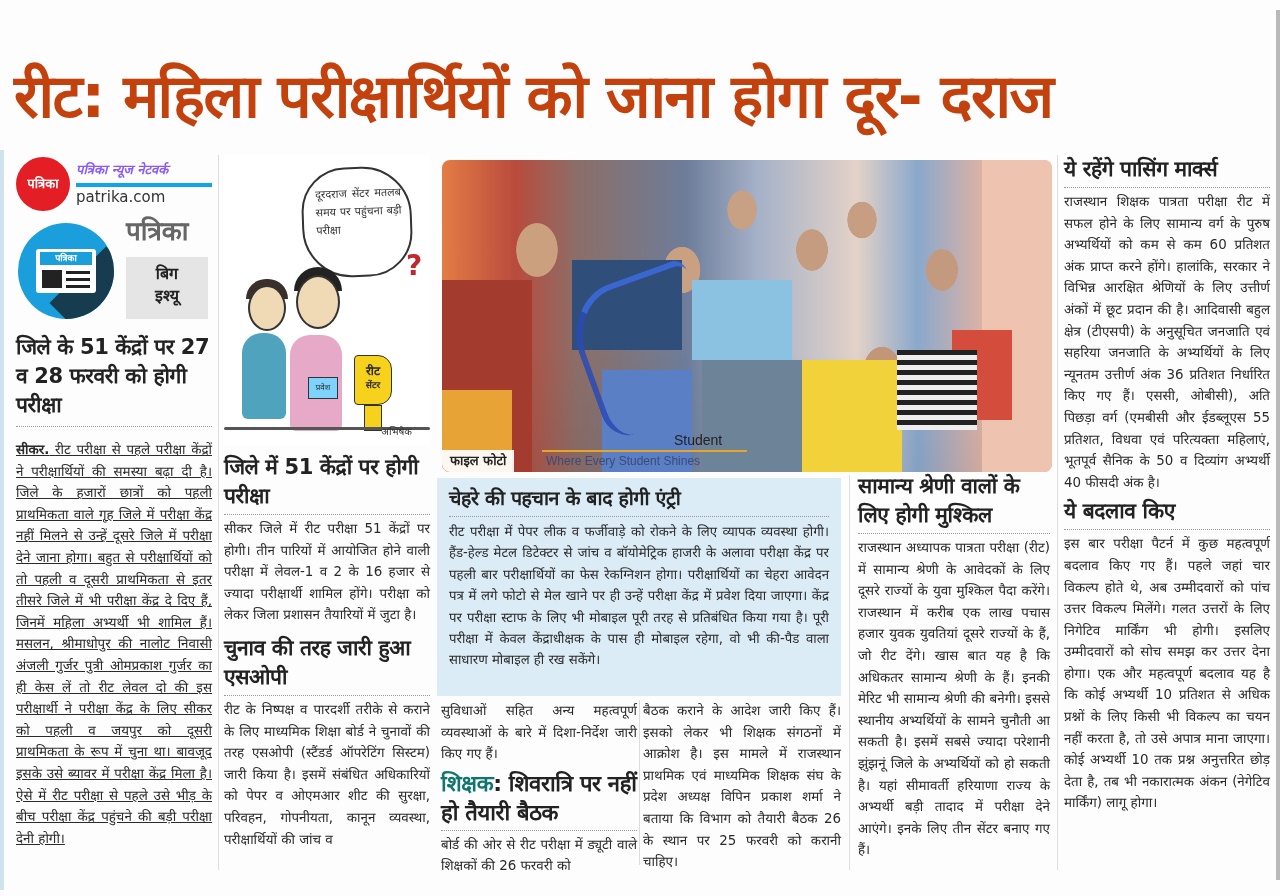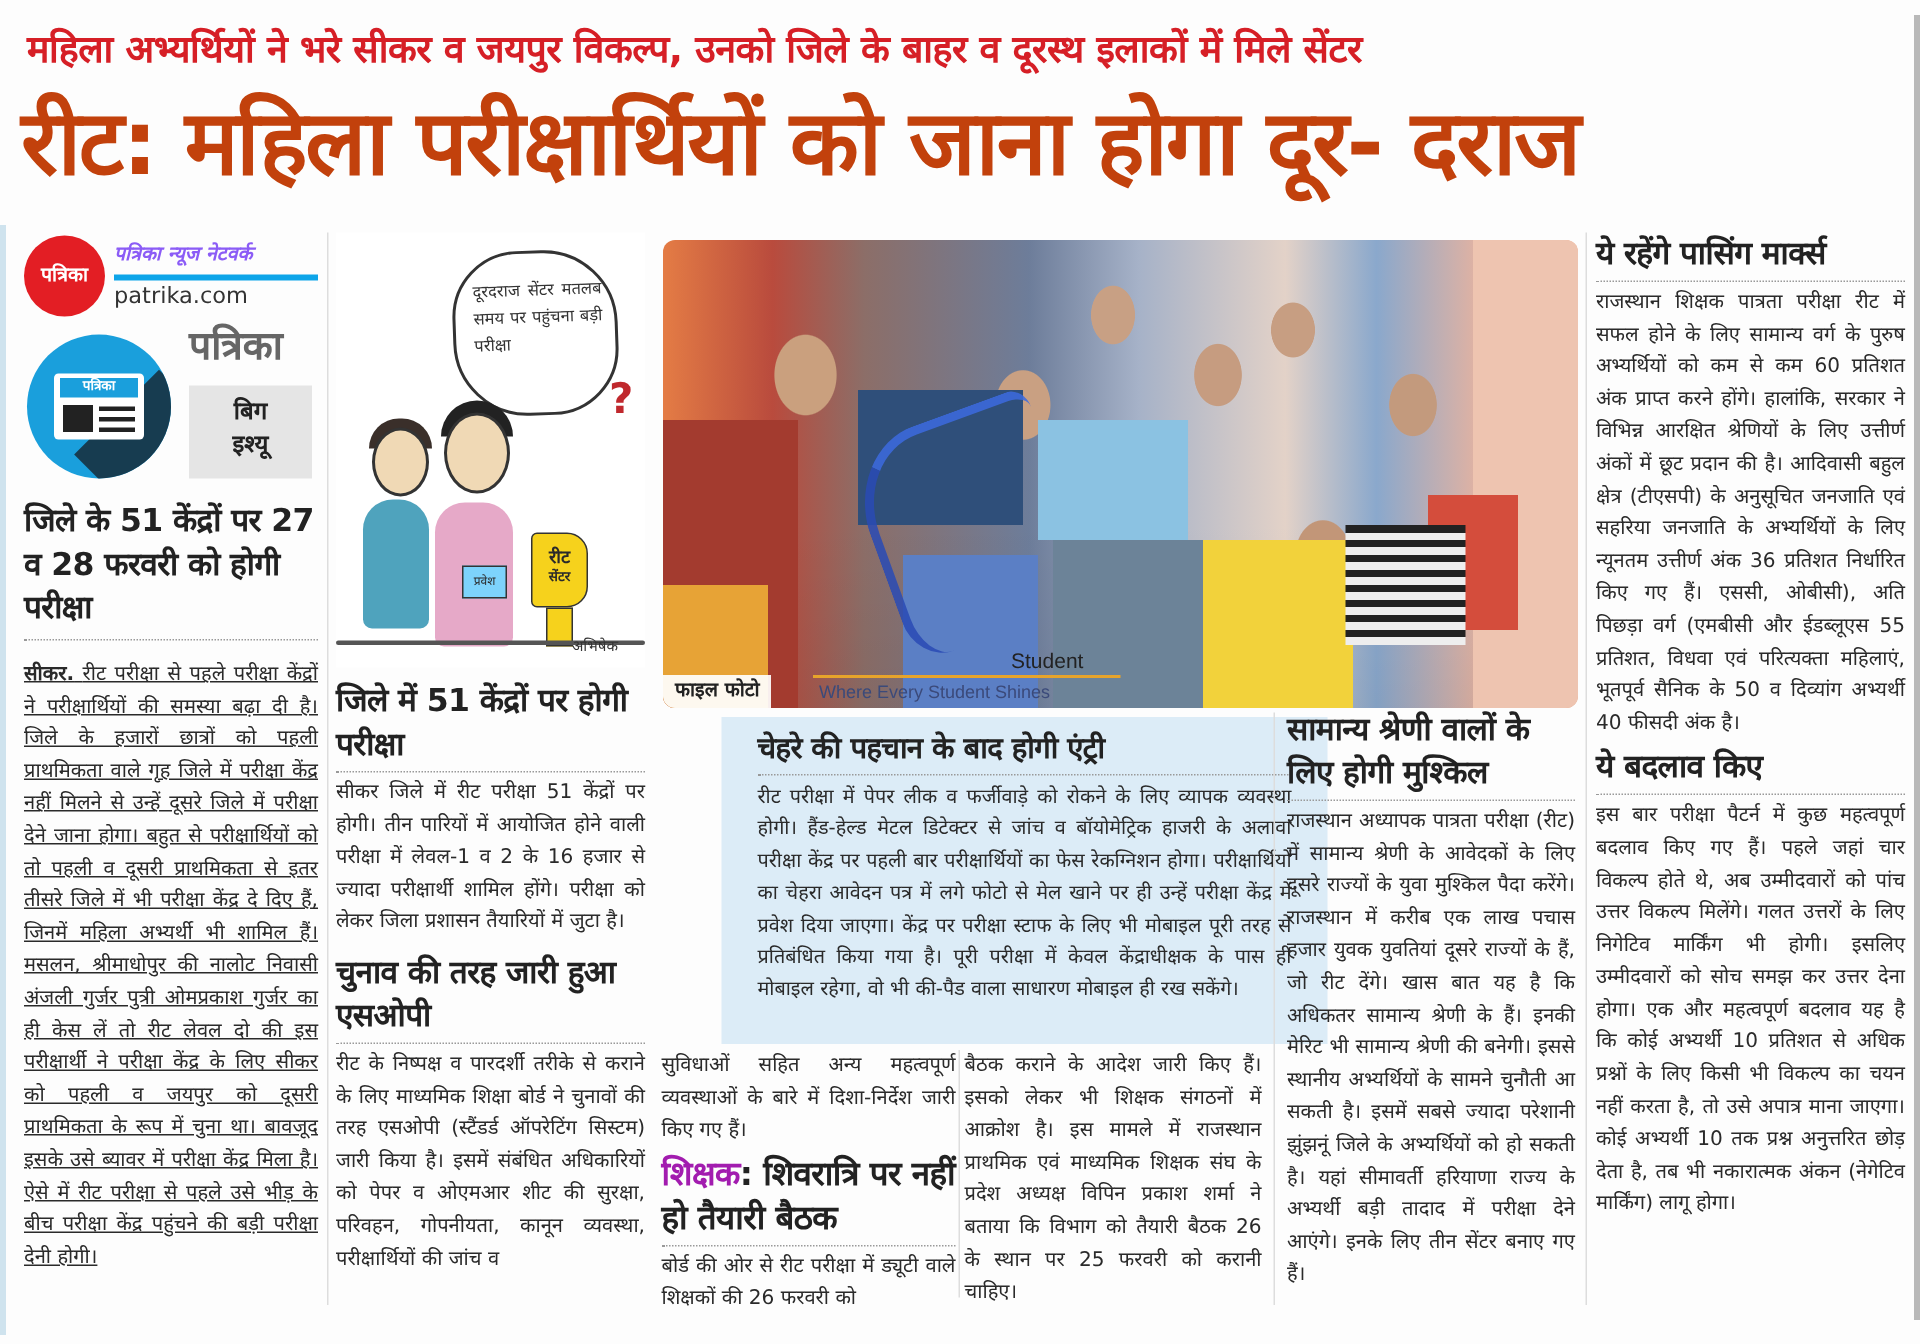--- a/index.html
+++ b/index.html
@@ -83,40 +83,39 @@
   .pb9 { left: 510px; top: 170px; width: 60px; height: 90px; background: #d44d3c; }
   .pb10 { left: 130px; top: 100px; width: 110px; height: 90px; background: #2f4f7a; }
   .wm-figure { position: absolute; left: 140px; top: 115px; width: 130px; height: 150px; border-left: 6px solid #2a4bb5; border-top: 6px solid #3d6be0; border-radius: 40% 10% 50% 20%; transform: rotate(-20deg); opacity: 0.85; }
   .wm-exam { position: absolute; left: 95px; top: 228px; font-size: 40px; font-weight: bold; letter-spacing: -1px; color: #1b2a6b; font-family: "Liberation Sans", sans-serif; }
   .wm-exam .sprint { color: #29a8e6; }
   .wm-academy { position: absolute; left: 232px; top: 272px; font-size: 14px; color: #222; font-family: "Liberation Sans", sans-serif; }
   .wm-line { position: absolute; left: 100px; top: 290px; width: 205px; height: 2px; background: #e7a42b; }
   .wm-tag { position: absolute; left: 104px; top: 294px; font-size: 12px; color: #3b4a7a; font-family: "Liberation Sans", sans-serif; }
   .photo-credit { position: absolute; left: 0; top: 290px; height: 22px; background: rgba(255,255,255,0.92); padding: 0 8px; font-size: 13px; font-weight: bold; color: #222; line-height: 22px; }
 
-  .boxed { position: absolute; left: 437px; top: 478px; width: 404px; height: 218px; background: #dcecf7; padding: 6px 24px; margin-left: 44px; }
+  .boxed { position: absolute; left: 437px; top: 478px; width: 404px; height: 218px; background: #dcecf7; padding: 6px 12px; }
   .boxed .sub-head { font-size: 19.5px; margin-bottom: 4px; }
   .boxed p { font-size: 13.2px; line-height: 21.4px; color: #2a2a2a; text-align: justify; }
 
   .col3b { left: 441px; top: 700px; width: 196px; }
   .col4b { left: 643px; top: 700px; width: 198px; }
-  .red-word { color: #a21caf; text-align: right; }
+  .red-word { color: #0f766e; text-align: right; }
 
   .col6 { left: 858px; top: 472px; width: 192px; }
 
   .sep { position: absolute; width: 1px; background: #ddd; }
 </style>
 </head>
 <body>
 
 <div class="page">
   <div class="left-edge"></div>
   <div class="right-edge"></div>
 
-  <div class="kicker">महिला अभ्यर्थियों ने भरे सीकर व जयपुर विकल्प, उनको जिले के बाहर व दूरस्थ इलाकों में मिले सेंटर</div>
   <div class="headline">रीट: महिला परीक्षार्थियों को जाना होगा दूर- दराज</div>
 
   <div class="col col1">
     <div class="brand-row">
       <div class="brand-logo">पत्रिका</div>
       <div class="brand-text">
         <div class="brand-network">पत्रिका न्यूज नेटवर्क</div>
         <div class="brand-site">patrika.com</div>
       </div>
     </div>

